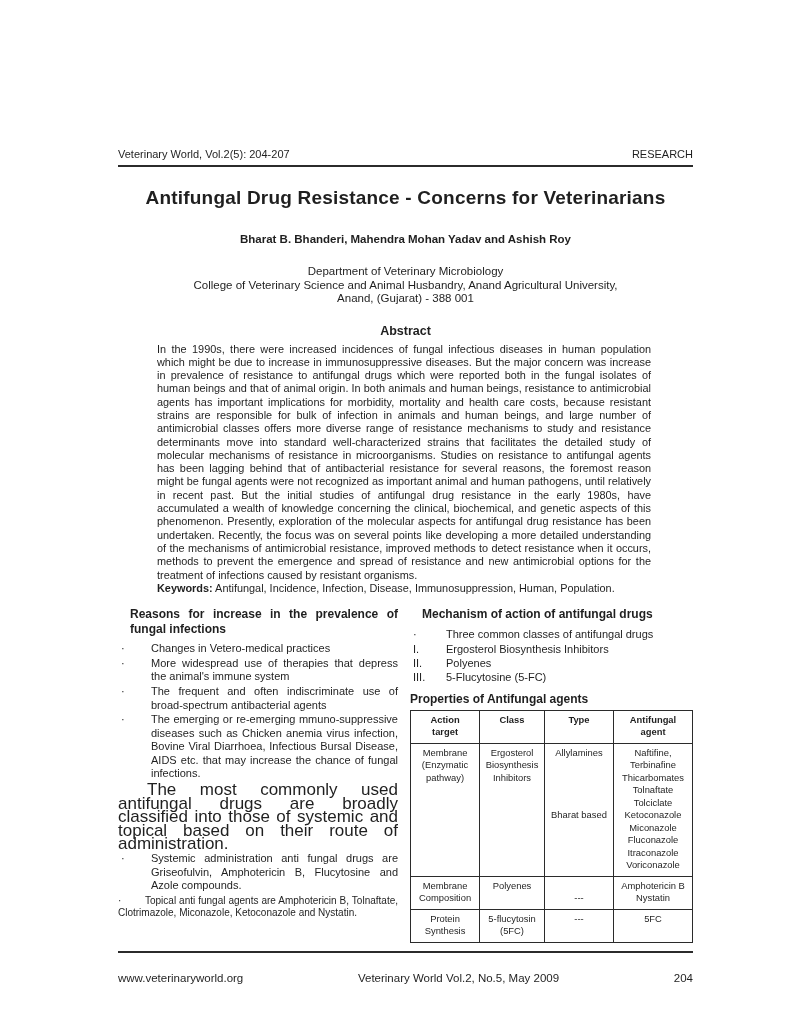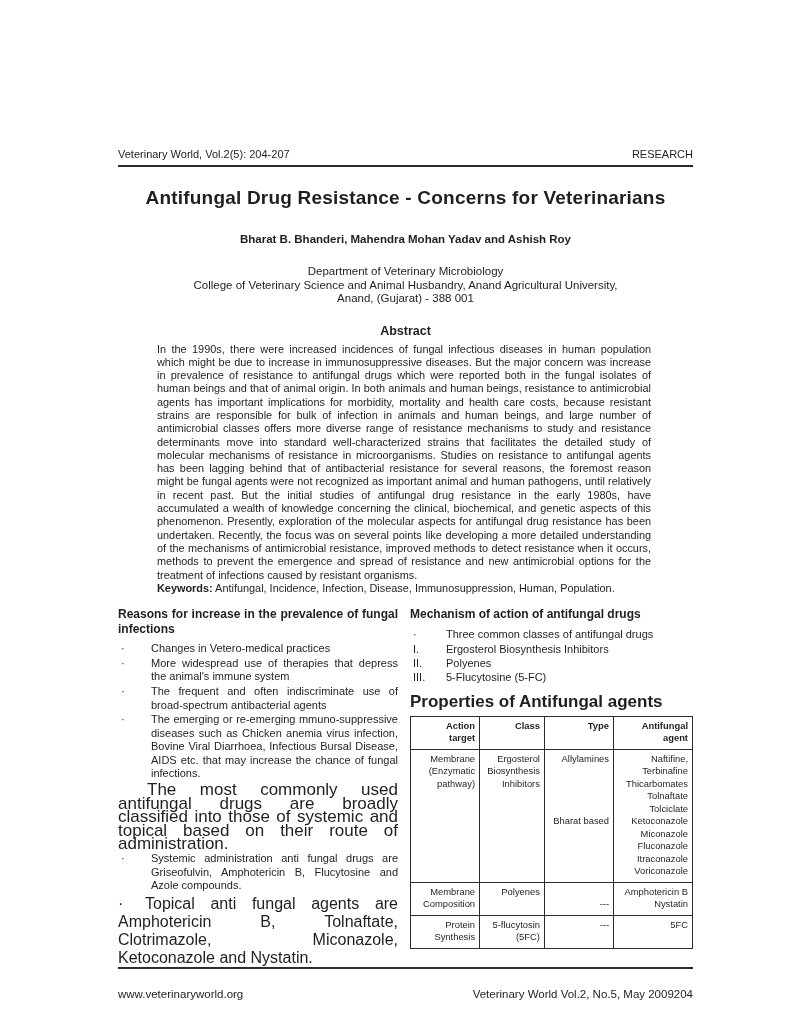--- a/index.html
+++ b/index.html
@@ -15,42 +15,42 @@
   .affil{text-align:center;font-size:11.5px;line-height:13.5px;margin-top:20px;}
   
   .abs-head{text-align:center;font-weight:700;font-size:12.5px;margin-top:18px;}
   .abs-body{margin:5px 42px 0 39px;font-size:10.9px;line-height:13.3px;text-align:justify;}
   .abs-keywords{margin:0 42px 0 39px;font-size:10.9px;line-height:13.3px;}
   .bold{font-weight:700;}
   
   .cols{display:flex;gap:12px;margin-top:12px;}
   .col-l{width:280px;flex:none;}
   .col-r{flex:1;min-width:0;}
-  .sec-head{font-size:12px;font-weight:700;line-height:15px;margin:0 0 5px 0;}
+  .sec-head{font-size:12px;font-weight:700;line-height:15px;margin:0 0 5px 12px;}
   .sec-head.justify{text-align:justify;}
   .sec-head.mt{margin-top:9px;}
   .b-item{display:flex;font-size:11px;line-height:13.6px;margin:1px 0;}
   .b-marker{flex:none;width:30px;padding-left:3px;}
   .b-text{flex:1;text-align:justify;}
   .para-indent{font-size:17px;line-height:13.6px;text-align:justify;text-indent:29px;margin:2px 0 1px 0;}
-  .para-topical{font-size:16px;line-height:18px;text-align:justify;margin-top:2px;}
+  .para-topical{font-size:10px;line-height:12px;text-align:justify;margin-top:2px;}
   .inline-marker{display:inline-block;width:27px;}
   .m-item{display:flex;font-size:11px;line-height:14.4px;margin-left:3px;}
   .m-marker{flex:none;width:33px;}
-  .tbl-head{font-size:17px;font-weight:700;margin:7px 0 4px 0;}
+  .tbl-head{font-size:12px;font-weight:700;margin:7px 0 4px 0;}
   table.props{width:100%;border-collapse:collapse;font-size:9.4px;line-height:12.5px;
               border:1.5px solid #2b2b2b;}
   table.props th,table.props td{border:1.2px solid #2b2b2b;padding:3px 4px 4px 4px;
-              vertical-align:top;text-align:right;white-space:pre-line;}
+              vertical-align:top;text-align:center;white-space:pre-line;}
   table.props th{font-weight:700;}
   td.center{text-align:center;}
   
   .ftr{margin-top:auto;border-top:2px solid #2b2b2b;display:flex;justify-content:space-between;
        padding-top:19px;font-size:11.5px;}
-  .ftr .mid{flex:1;text-align:right;}
+  .ftr .mid{flex:1;text-align:center;}
 </style>
 </head>
 <body>
 
 <div class="page">
 
   <div class="hdr">
     <span>Veterinary World, Vol.2(5): 204-207</span>
     <span>RESEARCH</span>
   </div>

